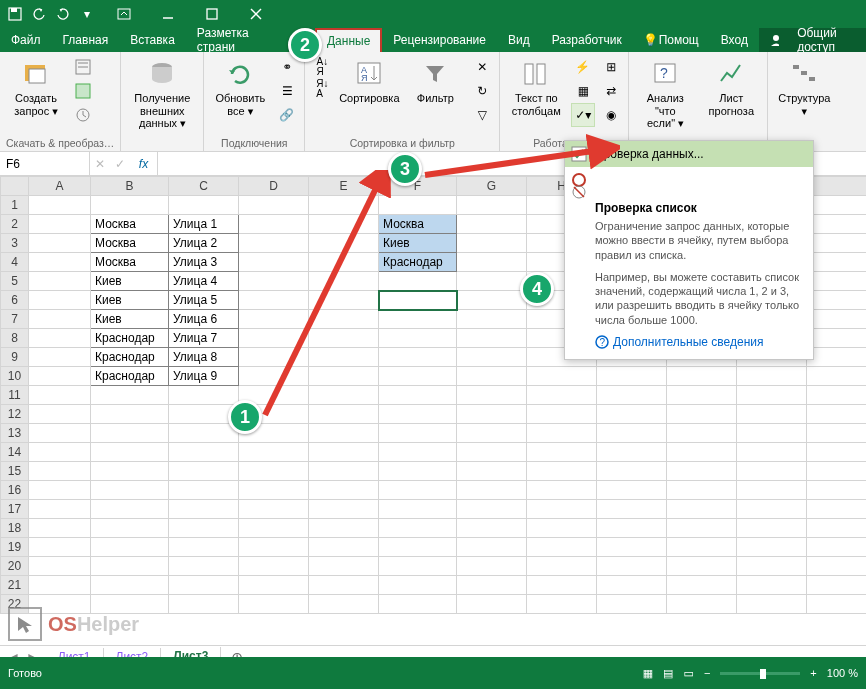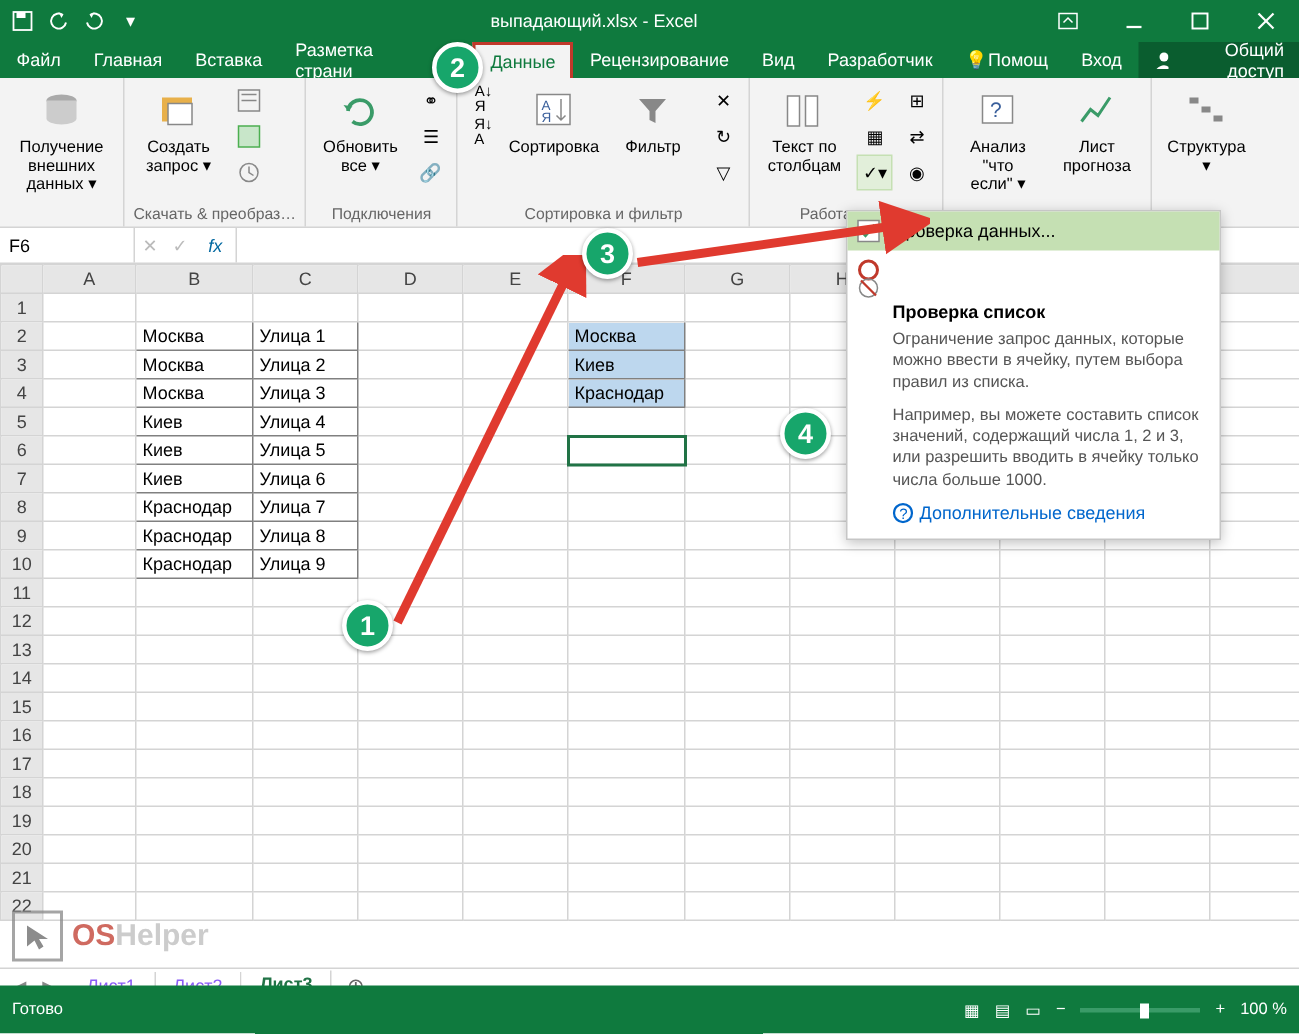--- a/index.html
+++ b/index.html
@@ -11,21 +11,21 @@
   .qat .ic { width: 22px; height: 22px; display: flex; align-items: center; justify-content: center; cursor: pointer; }
   .titlebar .title { flex: 1; text-align: center; font-size: 12px; }
   .wincontrols { display: flex; }
   .wincontrols .wc { width: 44px; height: 28px; display: flex; align-items: center; justify-content: center; cursor: pointer; }
 
   
   .tabs { height: 24px; background: #0f7a3e; color: #fff; display: flex; align-items: stretch; font-size: 12px; }
   .tab { padding: 0 10px; display: flex; align-items: center; cursor: pointer; border: 1px solid transparent; }
   .tab.active { background: #f3f3f3; color: #0f7a3e; border: 2px solid #c0392b; border-bottom: none; }
   .tab.highlight { border: 2px solid #c0392b; border-bottom: none; margin-left: -1px; }
-  .share { background: #0a5d2f; padding: 0 10px; display: flex; align-items: center; gap: 18px; text-align: right; }
+  .share { background: #0a5d2f; padding: 0 10px; display: flex; align-items: center; gap: 18px; }
 
   
   .ribbon { height: 100px; background: #f3f3f3; border-bottom: 1px solid #d4d4d4; display: flex; position: relative; }
   .group { border-right: 1px solid #d4d4d4; padding: 4px 6px 2px; display: flex; flex-direction: column; justify-content: space-between; }
   .group-body { display: flex; align-items: flex-start; gap: 6px; }
   .bigbtn { display: flex; flex-direction: column; align-items: center; justify-content: flex-start; width: 60px; padding: 2px; cursor: pointer; text-align: center; font-size: 11px; line-height: 1.15; }
   .bigbtn.wide { width: 70px; }
   .bigbtn .biconic { width: 32px; height: 32px; margin-bottom: 2px; display: flex; align-items: center; justify-content: center; }
   .smallstack { display: flex; flex-direction: column; gap: 2px; }
   .smallbtn { width: 22px; height: 22px; display: flex; align-items: center; justify-content: center; cursor: pointer; }
@@ -105,21 +105,20 @@
         </svg>
       </div>
     <div class="ic">
         <svg width="14" height="14">
           <path d="M4 3 A5 5 0 1 1 2 8" fill="none" stroke="#fff" stroke-width="1.3"></path>
           <path d="M4 3 L7 1 L5 5 Z" fill="#fff"></path>
         </svg>
       </div>
     <div class="ic" style="color:#fff;">▾</div>
   </div>
-  <div class="title">выпадающий.xlsx - Excel</div>
   <div class="wincontrols">
     <div class="wc">
         <svg width="14" height="12">
           <rect x="1" y="1" width="12" height="10" fill="none" stroke="#fff"></rect>
           <path d="M4 7 L7 4 L10 7" fill="none" stroke="#fff"></path>
         </svg>
       </div>
     <div class="wc">
         <svg width="12" height="12">
           <line x1="1" y1="10" x2="11" y2="10" stroke="#fff" stroke-width="1.5"></line>
@@ -156,35 +155,20 @@
         <circle cx="7" cy="5" r="3" fill="#fff"></circle>
         <path d="M2 13 Q7 8 12 13" fill="#fff"></path>
       </svg>
     <span>Общий доступ</span>
   </div>
 </div>
 
 <div class="ribbon">
   <div class="group">
     <div class="group-body">
-      <div class="bigbtn wide">
-        <div class="biconic">
-            <svg width="26" height="26">
-              <ellipse cx="13" cy="6" rx="10" ry="4" fill="#aaa"></ellipse>
-              <path d="M3 6 v12 a10 4 0 0 0 20 0 V6" fill="#ccc"></path>
-            </svg>
-          </div>
-        <span style="white-space:pre-line">Получение
-внешних данных ▾</span>
-      </div>
-    </div>
-    <div class="group-label"></div>
-  </div>
-  <div class="group">
-    <div class="group-body">
       <div class="bigbtn">
         <div class="biconic">
             <svg width="26" height="26">
               <rect x="2" y="4" width="20" height="16" fill="#e8b04a"></rect>
               <rect x="6" y="8" width="16" height="14" fill="#fff" stroke="#888"></rect>
             </svg>
           </div>
         <span style="white-space:pre-line">Создать
 запрос ▾</span>
       </div>
@@ -203,20 +187,35 @@
           </div>
         <div class="smallbtn">
             <svg width="16" height="16">
               <circle cx="8" cy="8" r="6" fill="none" stroke="#888"></circle>
               <path d="M8 4 v4 l3 2" stroke="#888" fill="none"></path>
             </svg>
           </div>
       </div>
     </div>
     <div class="group-label">Скачать &amp; преобраз…</div>
+  </div>
+  <div class="group">
+    <div class="group-body">
+      <div class="bigbtn wide">
+        <div class="biconic">
+            <svg width="26" height="26">
+              <ellipse cx="13" cy="6" rx="10" ry="4" fill="#aaa"></ellipse>
+              <path d="M3 6 v12 a10 4 0 0 0 20 0 V6" fill="#ccc"></path>
+            </svg>
+          </div>
+        <span style="white-space:pre-line">Получение
+внешних данных ▾</span>
+      </div>
+    </div>
+    <div class="group-label"></div>
   </div>
   <div class="group">
     <div class="group-body">
       <div class="bigbtn">
         <div class="biconic">
             <svg width="26" height="26">
               <path d="M5 13 A8 8 0 1 1 8 20" fill="none" stroke="#3a9b68" stroke-width="2.5"></path>
               <path d="M5 13 L2 9 L8 10 Z" fill="#3a9b68"></path>
             </svg>
           </div>

